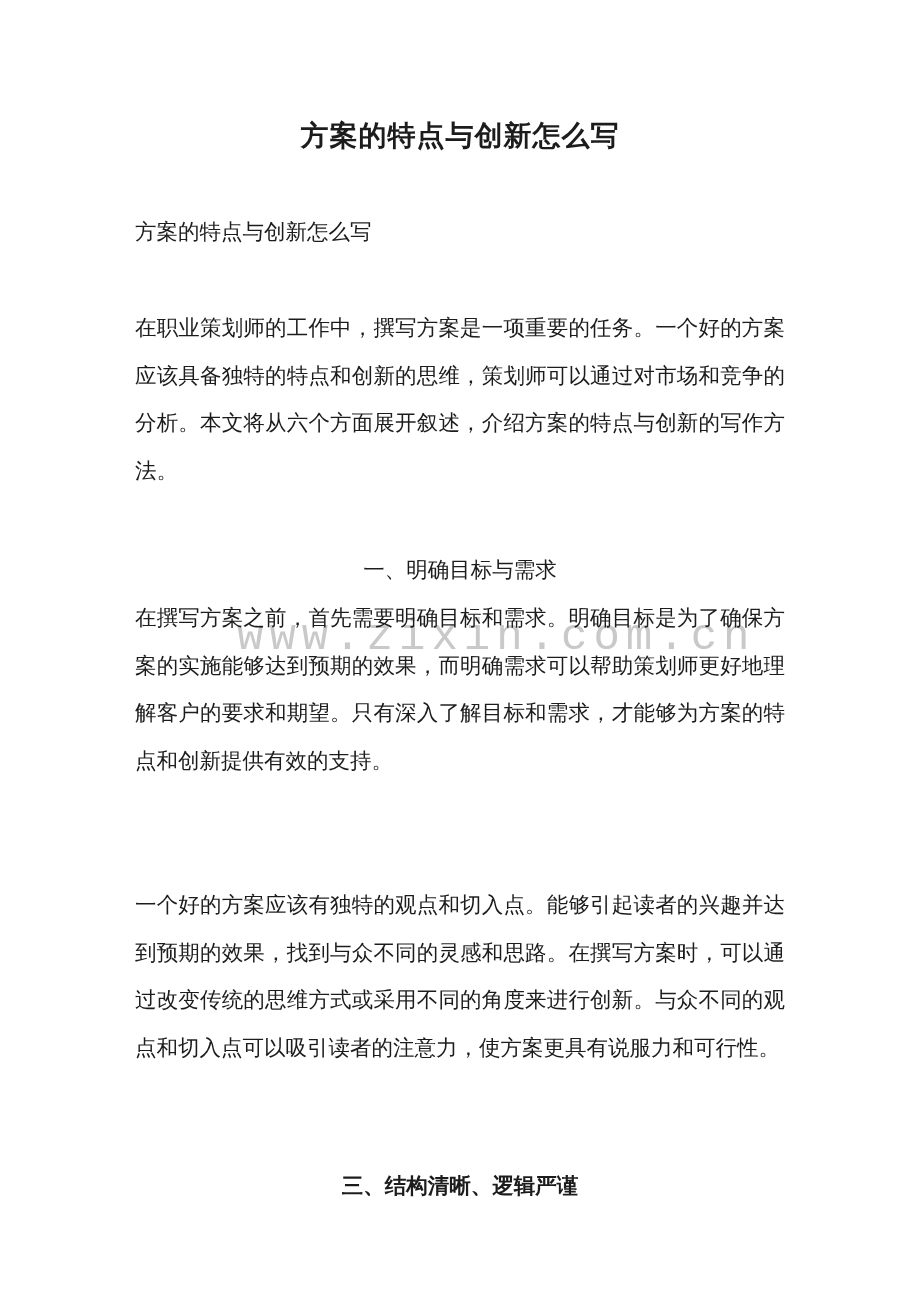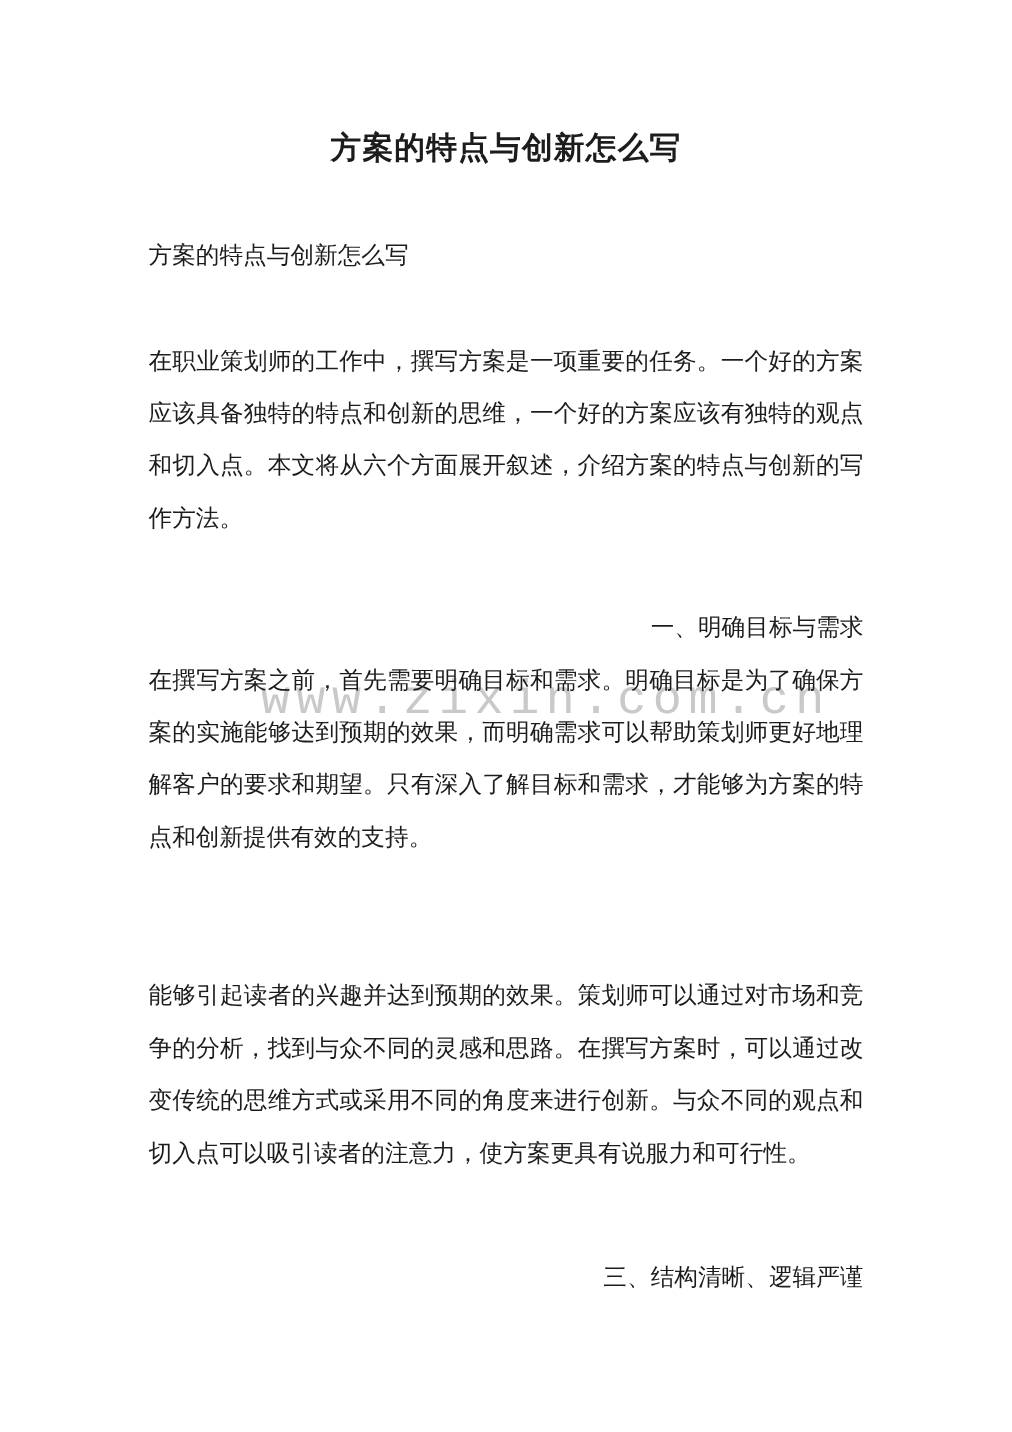--- a/index.html
+++ b/index.html
@@ -39,29 +39,29 @@
     width: 650px;
     font-size: 21.5px;
     line-height: 47.6px;
     color: var(--text);
     text-align: justify;
     text-justify: inter-ideograph;
     font-weight: normal;
     z-index: 2;
   }
   .heading {
-    text-align: right;
+    text-align: center;
   }
   #p1 { top: 209px; }
   #p2 { top: 305px; }
   #h1 { top: 547px; }
   #p3 { top: 595px; }
   #h2 { top: 834px; }
   #p4 { top: 882px; }
-  #h3 { top: 1138px; }
+  #h3 { top: 1163px; font-weight: bold; }
   .watermark {
     position: absolute;
     left: 237px;
     top: 615px;
     font-family: Liberation Mono, monospace;
     font-size: 44px;
     line-height: 44px;
     letter-spacing: 6px;
     color: var(--wm);
     white-space: nowrap;
@@ -73,24 +73,24 @@
 <body>
 
 <div class="page">
 
   <div class="watermark">www.zixin.com.cn</div>
 
   <h1 class="doc-title">方案的特点与创新怎么写</h1>
 
   <p class="body-block" id="p1">方案的特点与创新怎么写</p>
 
-  <p class="body-block" id="p2">在职业策划师的工作中，撰写方案是一项重要的任务。一个好的方案应该具备独特的特点和创新的思维，一个好的方案应该有独特的观点和切入点。本文将从六个方面展开叙述，介绍方案的特点与创新的写作方法。</p>
+  <p class="body-block" id="p2">在职业策划师的工作中，撰写方案是一项重要的任务。一个好的方案应该具备独特的特点和创新的思维，策划师可以通过对市场和竞争的分析。本文将从六个方面展开叙述，介绍方案的特点与创新的写作方法。</p>
 
   <h2 class="body-block heading" id="h1">一、明确目标与需求</h2>
 
   <p class="body-block" id="p3">在撰写方案之前，首先需要明确目标和需求。明确目标是为了确保方案的实施能够达到预期的效果，而明确需求可以帮助策划师更好地理解客户的要求和期望。只有深入了解目标和需求，才能够为方案的特点和创新提供有效的支持。</p>
 
 
-  <p class="body-block" id="p4">能够引起读者的兴趣并达到预期的效果。策划师可以通过对市场和竞争的分析，找到与众不同的灵感和思路。在撰写方案时，可以通过改变传统的思维方式或采用不同的角度来进行创新。与众不同的观点和切入点可以吸引读者的注意力，使方案更具有说服力和可行性。</p>
+  <p class="body-block" id="p4">一个好的方案应该有独特的观点和切入点。能够引起读者的兴趣并达到预期的效果，找到与众不同的灵感和思路。在撰写方案时，可以通过改变传统的思维方式或采用不同的角度来进行创新。与众不同的观点和切入点可以吸引读者的注意力，使方案更具有说服力和可行性。</p>
 
   <h2 class="body-block heading" id="h3">三、结构清晰、逻辑严谨</h2>
 
 </div>
 
 </body></html>

